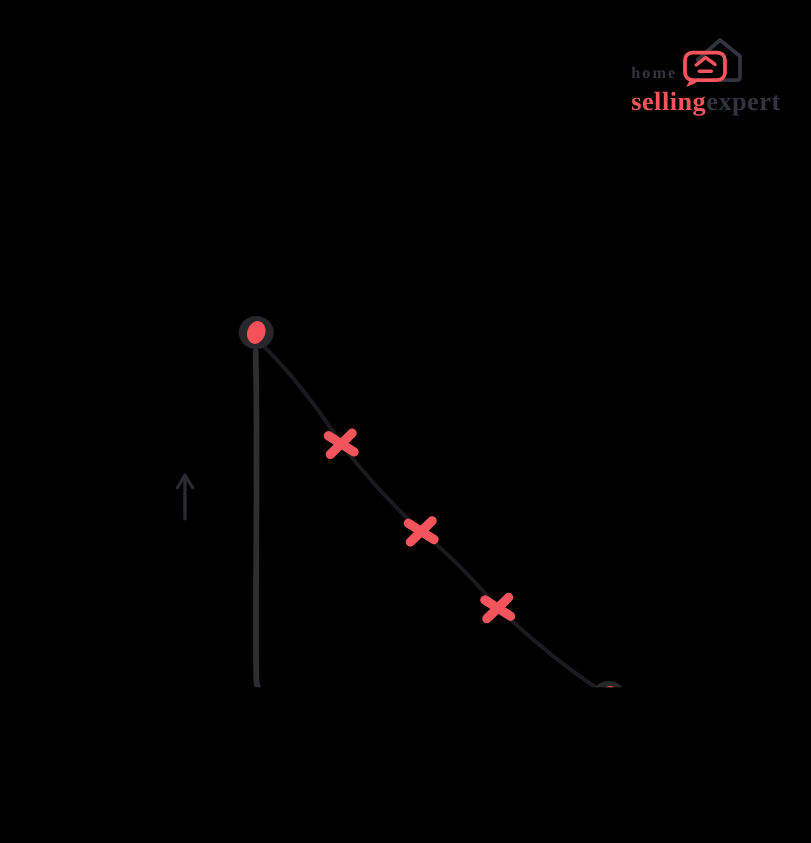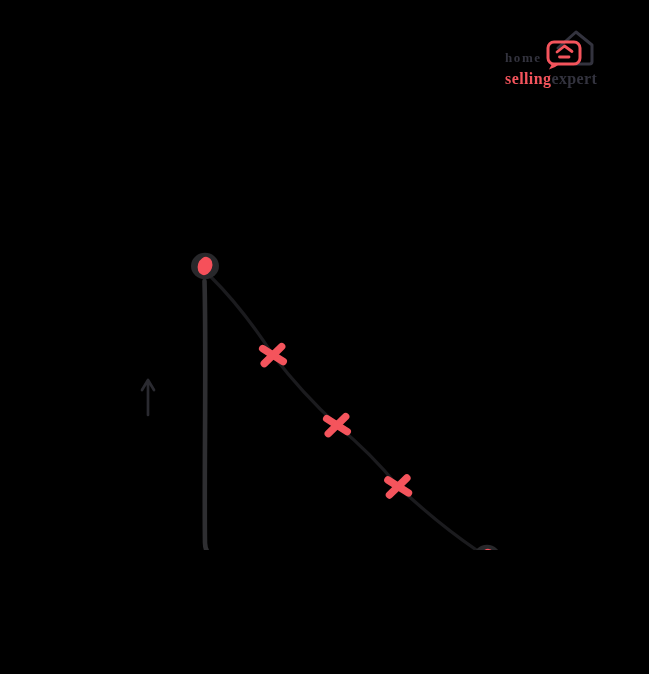--- a/index.html
+++ b/index.html
@@ -16,21 +16,21 @@
     position:absolute;left:505px;top:24px;width:130px;
     line-height:1;user-select:none;
   }
   .logo-row1{display:flex;align-items:flex-end;}
   .logo-home{
     font-size:13px;font-weight:bold;letter-spacing:1.6px;
     color:var(--logo-dark,#33333e);
     margin-bottom:6px;
   }
   .logo-icon{margin-left:3px;display:block;}
-  .logo-row2{margin-top:1px;font-size:16px;font-weight:bold;letter-spacing:.4px;}
+  .logo-row2{margin-top:1px;font-size:21px;font-weight:bold;letter-spacing:.4px;}
   .logo-selling{color:var(--logo-red,#f4545c);}
   .logo-expert{color:var(--logo-dark,#33333e);}
 </style>
 </head>
 <body>
 
 <div class="canvas">
 
   <svg class="chart-svg" width="649" height="674" viewBox="0 0 649 674">
       <path d="M 211 277 Q 241.981 307.53 272.962 355.06 Q 301.969 393.1 336.976 425.14 Q 370.573 452.8 398.17 486.46000000000004 Q 439.58500000000004 525.23 478 551" fill="none" stroke="#1b1b1e" stroke-width="3.2" stroke-linecap="round"></path>

